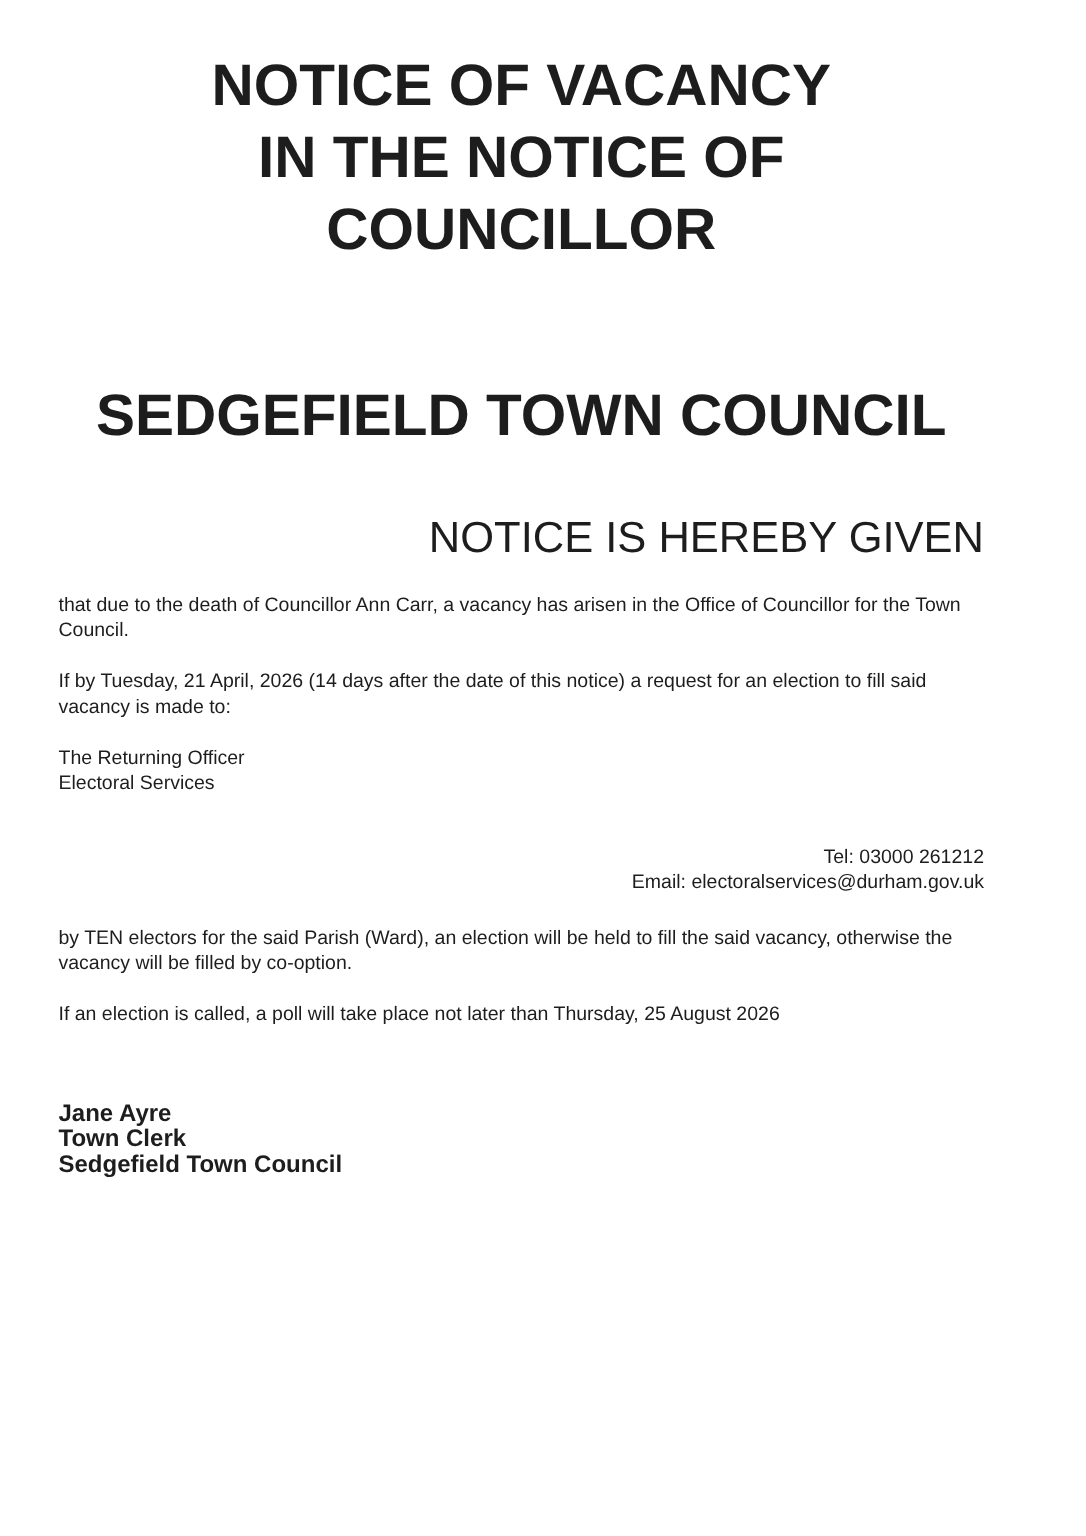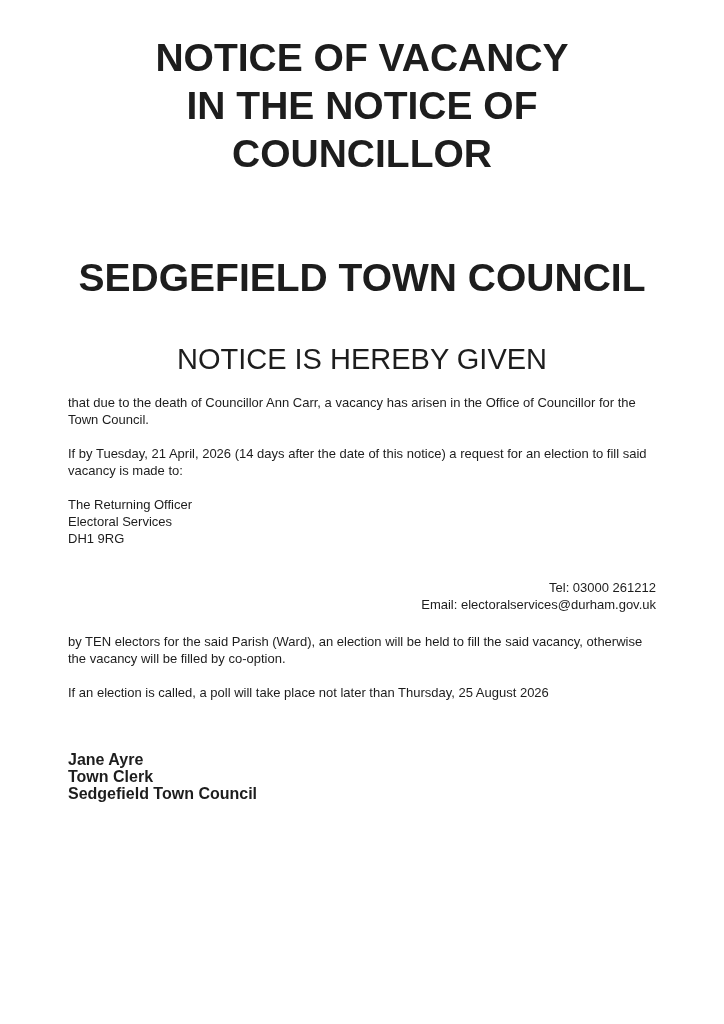--- a/index.html
+++ b/index.html
@@ -9,40 +9,40 @@
   }
   .page {
     position: relative;
     width: 724px;
     height: 844px;
     margin: 0 auto;
     background: #ffffff;
     color: #1d1d1d;
     font-family: "Liberation Sans", "DejaVu Sans", sans-serif;
     box-sizing: border-box;
-    padding: 34px 68px 0 68px;
+    padding: 34px 68px 0 39px;
     overflow: hidden;
   }
   .main-title {
     text-align: center;
     font-weight: bold;
     font-size: 39px;
     line-height: 48px;
     letter-spacing: 0px;
   }
   .council-heading {
     text-align: center;
     font-weight: bold;
     font-size: 39px;
     line-height: 44px;
     margin-top: 78px;
     white-space: nowrap;
   }
   .sub-heading {
-    text-align: center;
+    text-align: right;
     font-weight: normal;
     font-size: 29px;
     line-height: 36px;
     margin-top: 41px;
   }
   .body {
     font-size: 13px;
     line-height: 17px;
     margin: 17px 0 0 0;
   }
@@ -77,21 +77,20 @@
 
   <div class="sub-heading">NOTICE IS HEREBY GIVEN</div>
 
   <p class="body first">that due to the death of Councillor Ann Carr, a vacancy has arisen in the Office of Councillor for the Town Council.</p>
 
   <p class="body">If by Tuesday, 21 April, 2026 (14 days after the date of this notice) a request for an election to fill said vacancy is made to:</p>
 
   <div class="body">
     <div>The Returning Officer</div>
     <div>Electoral Services</div>
-    <div>DH1 9RG</div>
   </div>
 
   <div class="body contact">
     <div>Tel: 03000 261212</div>
     <div>Email: electoralservices@durham.gov.uk</div>
   </div>
 
   <p class="body after-contact">by TEN electors for the said Parish (Ward), an election will be held to fill the said vacancy, otherwise the vacancy will be filled by co-option.</p>
 
   <p class="body">If an election is called, a poll will take place not later than Thursday, 25 August 2026</p>

